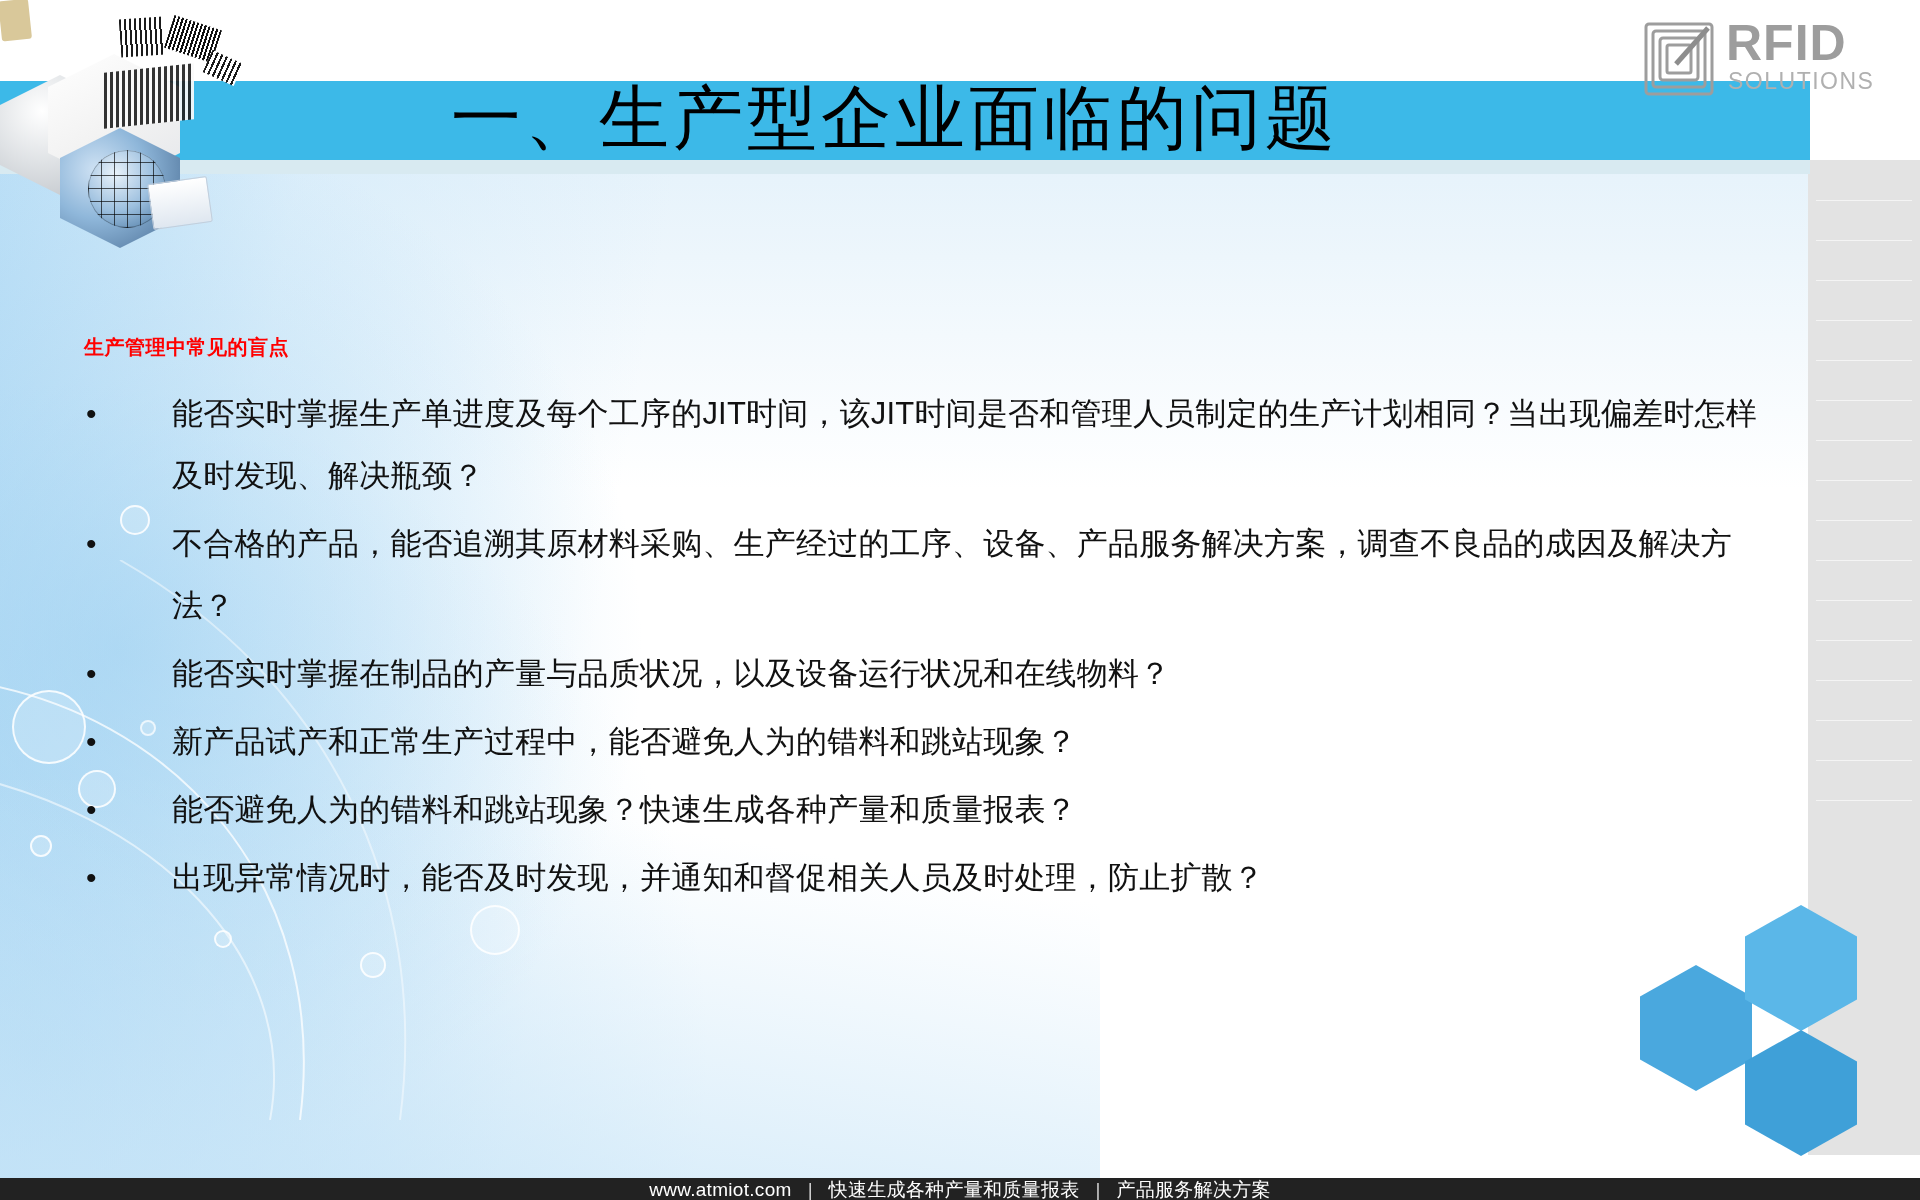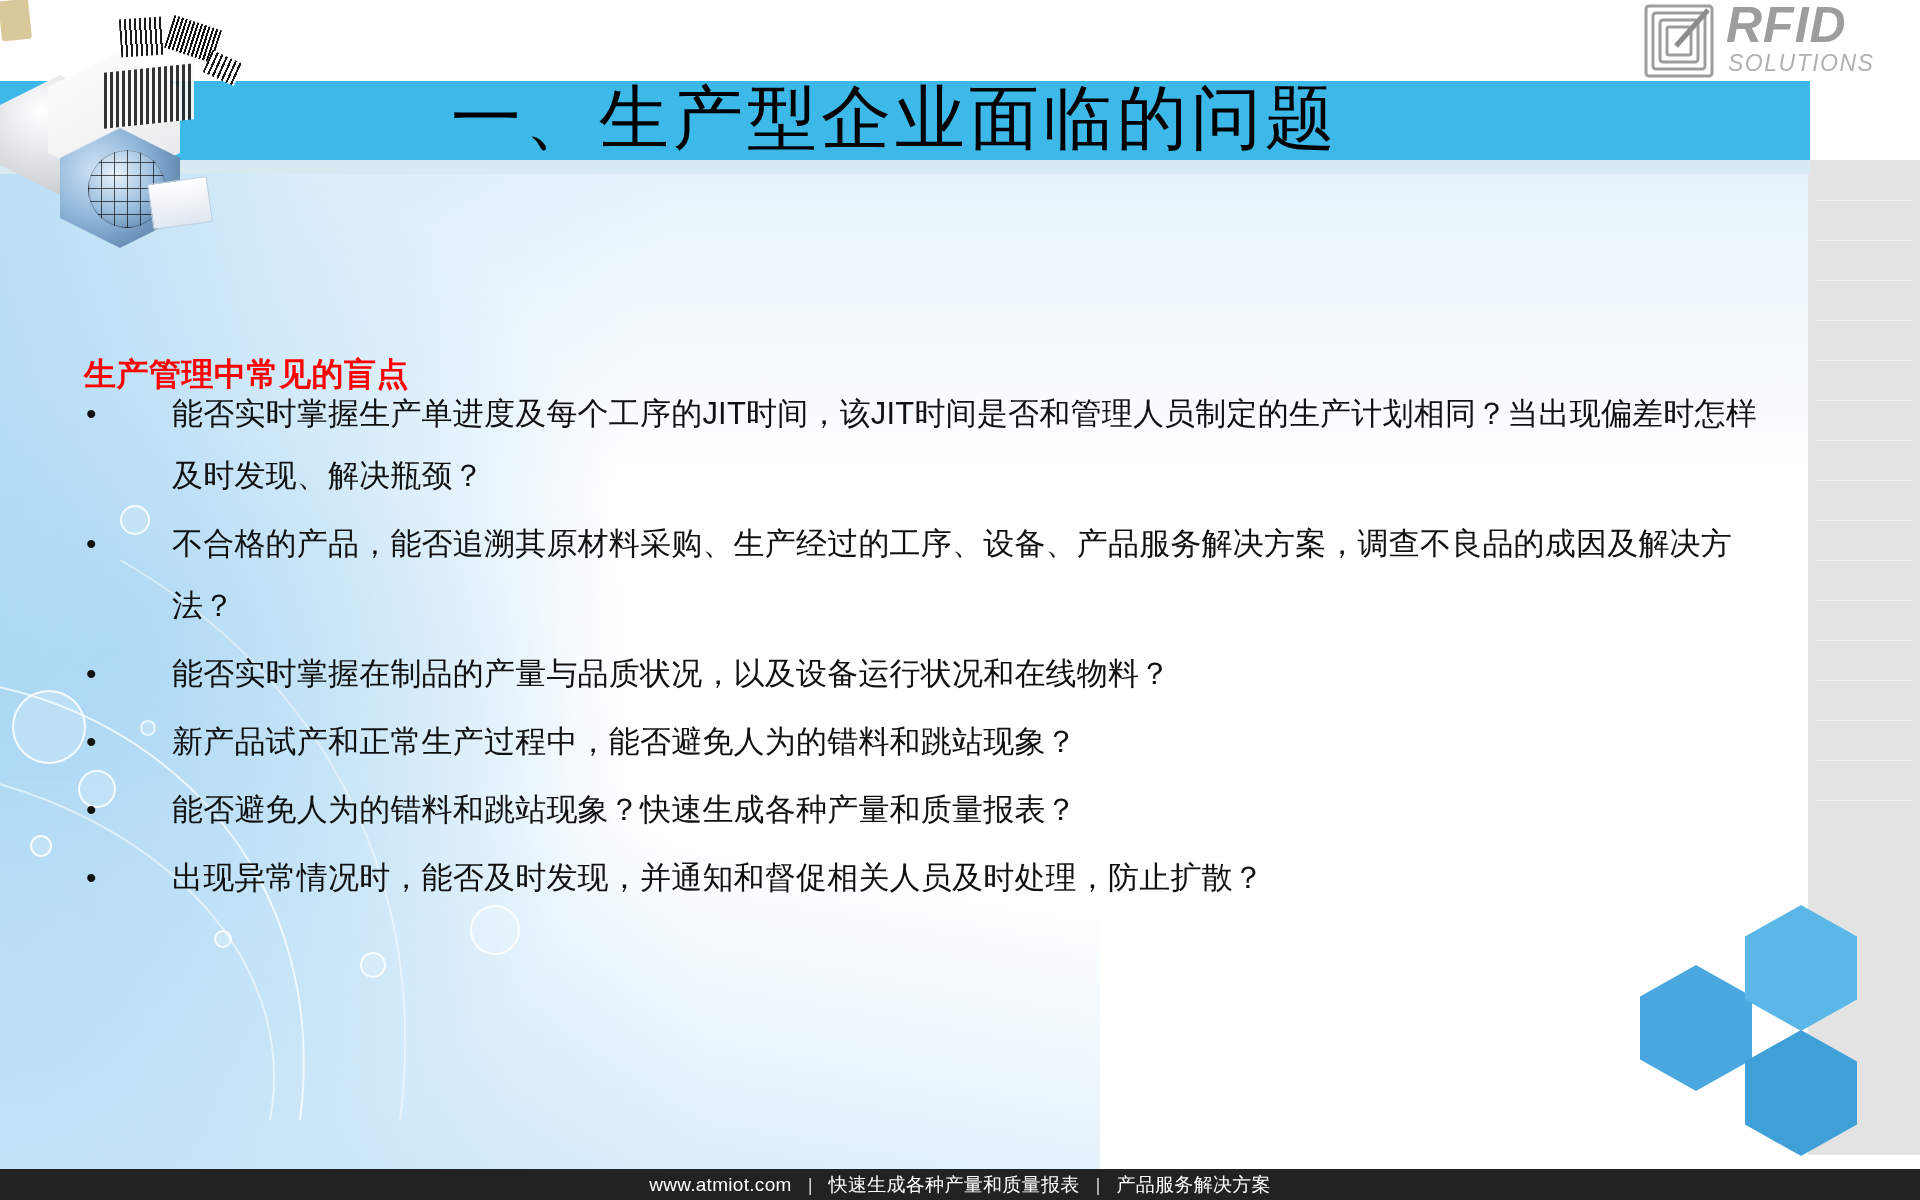--- a/index.html
+++ b/index.html
@@ -109,34 +109,34 @@
       radial-gradient(circle at 35% 30%, #e9f2fa 0%, #9dc0df 50%, #42709b 100%);
     box-shadow:0 0 0 1px rgba(0,0,0,.25) inset;
   }
   .laptop{
     position:absolute;left:150px;top:180px;width:58px;height:44px;
     background:linear-gradient(180deg,#ffffff 0%,#dfe7f0 100%);
     border:1px solid #c3cedb;border-radius:2px;transform:rotate(-8deg);
   }
 
   
-  .logo{position:absolute;right:6px;top:2px;width:272px;height:80px;font-style:italic;}
+  .logo{position:absolute;right:6px;top:20px;width:272px;height:80px;}
   .logo-coil{position:absolute;left:0;top:0;width:76px;height:78px;}
   .logo-text{position:absolute;left:84px;top:-2px;
     font-size:50px;font-weight:bold;color:#9d9d9d;letter-spacing:1px;
     font-family:"Liberation Sans","DejaVu Sans",sans-serif;line-height:1;}
   .logo-sub{position:absolute;left:86px;top:50px;
     font-size:23px;color:#b0b0b0;letter-spacing:1.5px;line-height:1;}
 
   
   .content{position:absolute;left:0;top:255px;width:1790px;}
   .kicker{
     position:absolute;left:84px;top:82px;
-    font-size:32px;font-weight:bold;color:#ff0000;letter-spacing:.5px;
-    line-height:1;white-space:nowrap;margin-top:21px;
+    font-size:20px;font-weight:bold;color:#ff0000;letter-spacing:.5px;
+    line-height:1;white-space:nowrap;
   }
   .bullets{position:absolute;left:84px;top:128px;width:1690px;}
   .bullet-row{display:flex;align-items:flex-start;margin-bottom:6px;}
   .bullet-dot{
     width:86px;flex:0 0 86px;
     font-size:30px;line-height:62px;color:#111;text-align:left;padding-left:2px;
   }
   .bullet-text{
     flex:1 1 auto;font-size:31px;line-height:62px;color:#111111;
     letter-spacing:.2px;
@@ -147,21 +147,21 @@
   .deco-hex{
     position:absolute;
     clip-path:polygon(50% 0%,100% 25%,100% 75%,50% 100%,0% 75%,0% 25%);
   }
   .d1{left:1640px;top:965px;width:112px;height:126px;background:#4aa8de;}
   .d2{left:1745px;top:905px;width:112px;height:126px;background:#5bb7e8;}
   .d3{left:1745px;top:1030px;width:112px;height:126px;background:#3fa0d8;}
 
   
   .footer{
-    position:absolute;left:0;bottom:0;width:1920px;height:31px;
+    position:absolute;left:0;bottom:0;width:1920px;height:22px;
     background:#222222;display:flex;align-items:center;justify-content:center;
   }
   .footer-inner{display:flex;align-items:center;color:#ffffff;font-size:19px;line-height:1;}
   .footer-url{letter-spacing:.3px;}
   .footer-sep{margin:0 16px;color:#cfcfcf;}
   .footer-company{letter-spacing:.3px;}
   .footer-tag{letter-spacing:.3px;}
 </style>
 </head>
 <body>

